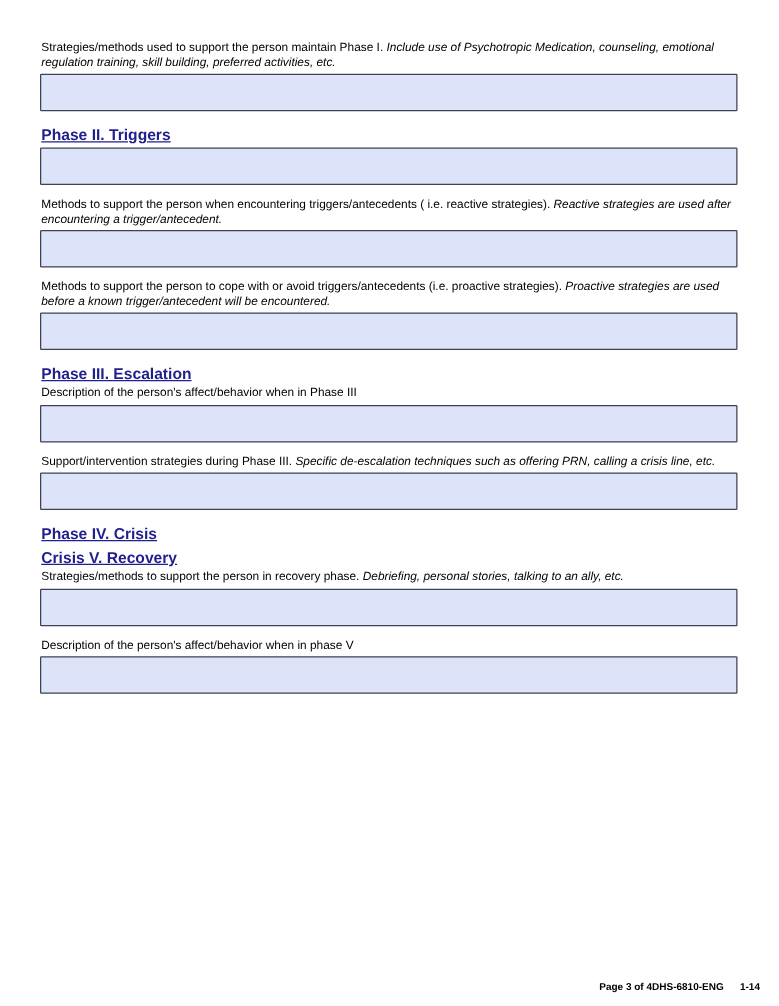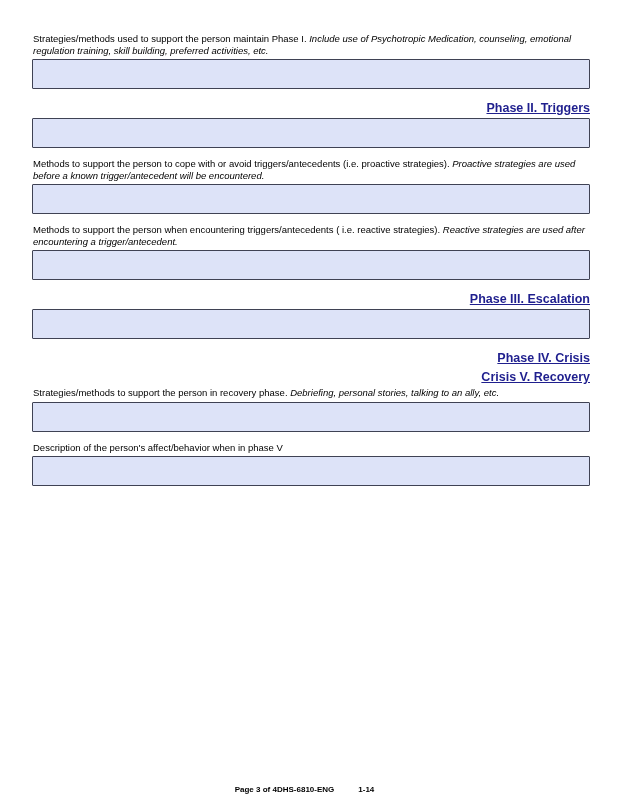--- a/index.html
+++ b/index.html
@@ -40,66 +40,70 @@
     color: #000;
   }
   .phase-heading {
     font-size: 12.5px;
     line-height: 14px;
     font-weight: bold;
     color: var(--heading, #1f1f8e);
     text-decoration: underline;
     margin: 0 0 3px 1px;
     padding-top: 2px;
-    text-align: right;
   }
   .footer {
     position: absolute;
     left: 15px;
-    right: 29px;
+    right: 15px;
     bottom: 10px;
     display: flex;
-    justify-content: center;
+    justify-content: flex-end;
     font-size: 8px;
     line-height: 10px;
     font-weight: bold;
     color: #000;
   }
-  .footer .revision { margin-left: 24px; }
+  .footer .revision { margin-left: 13px; }
 </style>
 </head>
 <body>
 
 <div class="content">
 
   <div class="field">
     <p class="field-label"><span>Strategies/methods used to support the person maintain Phase I. </span><span class="hint">Include use of Psychotropic Medication, counseling, emotional regulation training, skill building, preferred activities, etc.</span></p>
     <textarea class="field-box" style=""></textarea>
   </div>
 
   <h2 class="phase-heading">Phase II. Triggers</h2>
 
   <div class="field">
     <textarea class="field-box" style=""></textarea>
   </div>
 
   <div class="field">
-    <p class="field-label"><span>Methods to support the person to cope with or avoid triggers/antecedents (i.e. proactive strategies). </span><span class="hint">Proactive strategies are used before a known trigger/antecedent will be encountered.</span></p>
+    <p class="field-label"><span>Methods to support the person when encountering triggers/antecedents ( i.e. reactive strategies). </span><span class="hint">Reactive strategies are used after encountering a trigger/antecedent.</span></p>
     <textarea class="field-box" style=""></textarea>
   </div>
 
   <div class="field">
-    <p class="field-label"><span>Methods to support the person when encountering triggers/antecedents ( i.e. reactive strategies). </span><span class="hint">Reactive strategies are used after encountering a trigger/antecedent.</span></p>
+    <p class="field-label"><span>Methods to support the person to cope with or avoid triggers/antecedents (i.e. proactive strategies). </span><span class="hint">Proactive strategies are used before a known trigger/antecedent will be encountered.</span></p>
     <textarea class="field-box" style=""></textarea>
   </div>
 
   <h2 class="phase-heading">Phase III. Escalation</h2>
 
+  <div class="field">
+    <p class="field-label"><span>Description of the person's affect/behavior when in Phase III</span><span class="hint"></span></p>
+    <textarea class="field-box" style=""></textarea>
+  </div>
 
   <div class="field">
+    <p class="field-label"><span>Support/intervention strategies during Phase III. </span><span class="hint">Specific de-escalation techniques such as offering PRN, calling a crisis line, etc.</span></p>
     <textarea class="field-box" style=""></textarea>
   </div>
 
   <h2 class="phase-heading">Phase IV. Crisis</h2>
 
 
 
   <h2 class="phase-heading">Crisis V. Recovery</h2>
 
   <div class="field">

